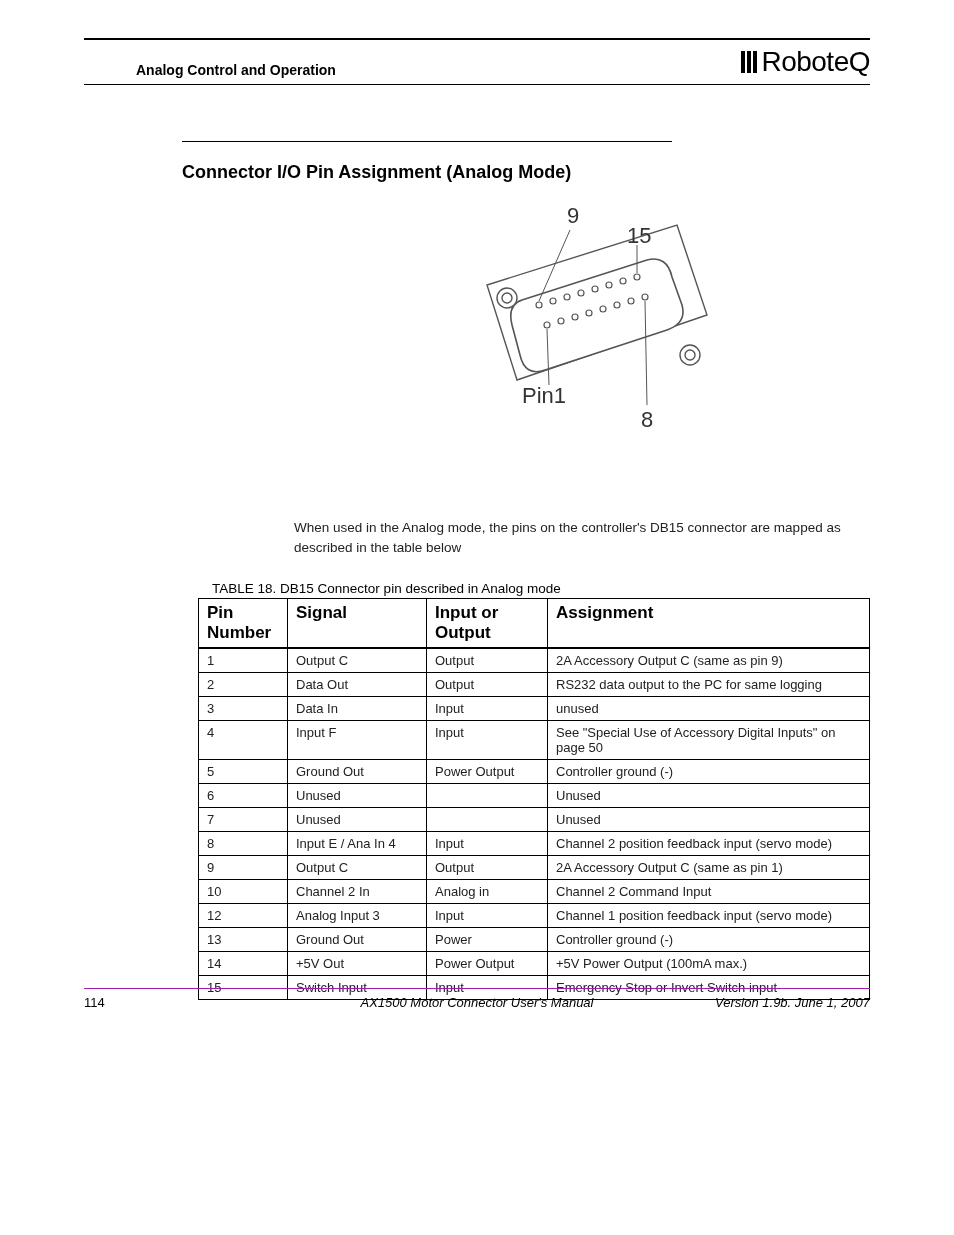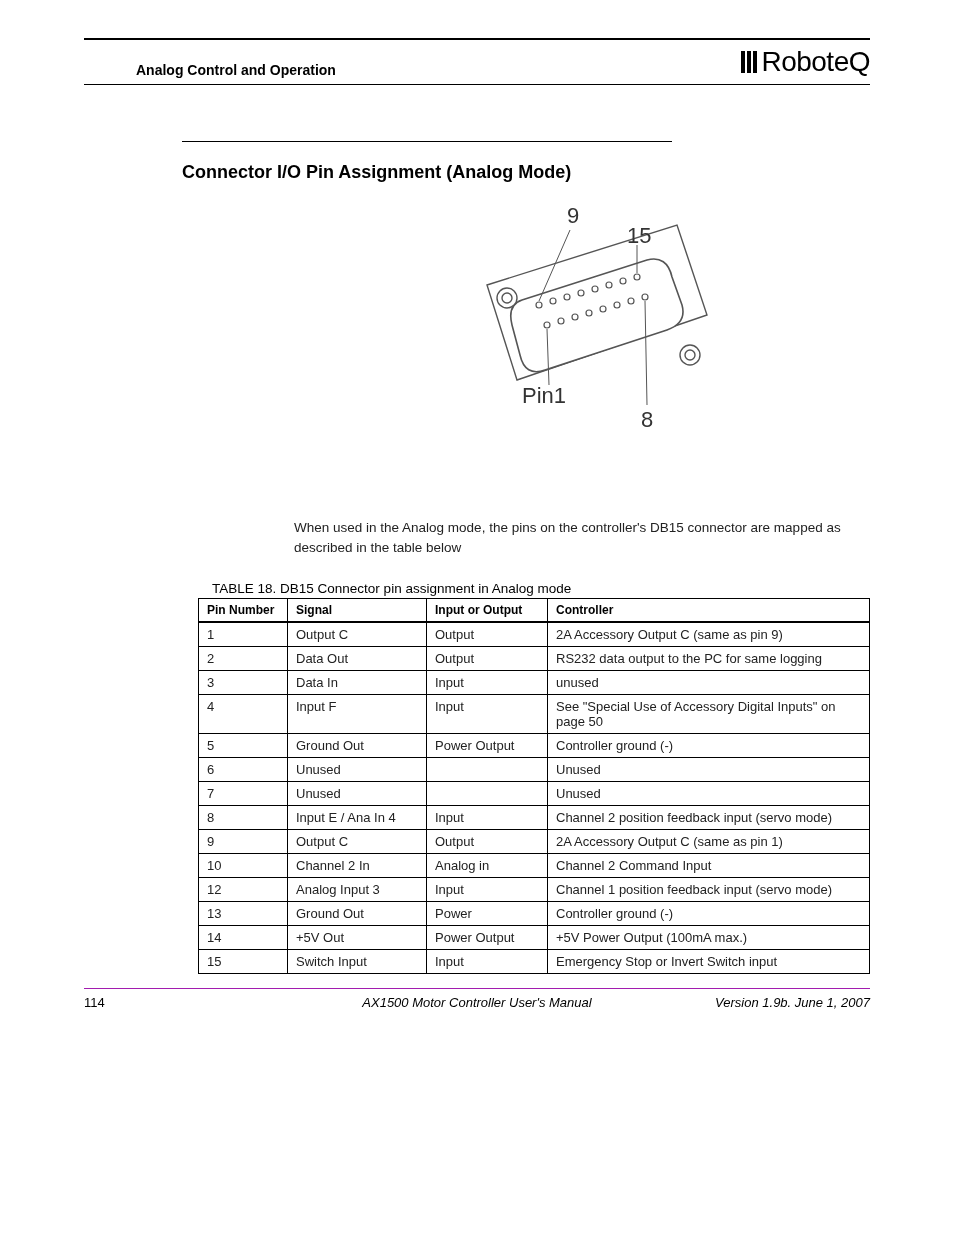--- a/index.html
+++ b/index.html
@@ -93,21 +93,21 @@
   }
   table th, table td {
     border: 0.75px solid #000;
     padding: 4px 8px;
     text-align: left;
     vertical-align: top;
   }
   table thead th {
     font-weight: bold;
     border-bottom: 2.5px solid #000;
-    font-size: 12px;
+    font-size: 17px;
     margin-top: 33px;
   }
   .col-pin { width: 72px; }
   .col-signal { width: 122px; }
   .col-io { width: 104px; }
   tbody td { color: #222; }
   .footer {
     position: absolute;
     bottom: 42px;
     left: 84px;
@@ -195,30 +195,30 @@
         <text x="160" y="38" font-size="22" fill="#333">15</text>
         <text x="55" y="198" font-size="22" fill="#333">Pin1</text>
         <text x="174" y="222" font-size="22" fill="#333">8</text>
       </svg>
     </div>
 
     <p class="intro-text">When used in the Analog mode, the pins on the controller's DB15 connector are mapped as described in the table below</p>
 
     <p class="table-caption">
       <span>TABLE 18.</span>
-      <span>DB15 Connector pin assignment in Analog mode</span>
+      <span>DB15 Connector pin described in Analog mode</span>
     </p>
 
     <table>
       <thead>
         <tr>
           <th class="col-pin">Pin Number</th>
           <th class="col-signal">Signal</th>
           <th class="col-io">Input or Output</th>
-          <th>Controller</th>
+          <th>Assignment</th>
         </tr>
       </thead>
       <tbody id="table-body">
       <tr>
             <td>1</td>
             <td>Output C</td>
             <td>Output</td>
             <td>2A Accessory Output C (same as pin 9)</td>
           </tr>
           <tr>
@@ -298,16 +298,16 @@
             <td>Switch Input</td>
             <td>Input</td>
             <td>Emergency Stop or Invert Switch input</td>
           </tr>
         </tbody>
     </table>
   </div>
 
   <div class="footer">
     <span>114</span>
-    <span class="center">AX1500 Motor Controller User's Manual</span>
+    <span class="center">AX1500 Motor Connector User's Manual</span>
     <span class="right">Version 1.9b. June 1, 2007</span>
   </div>
 </div>
 
 </body></html>

